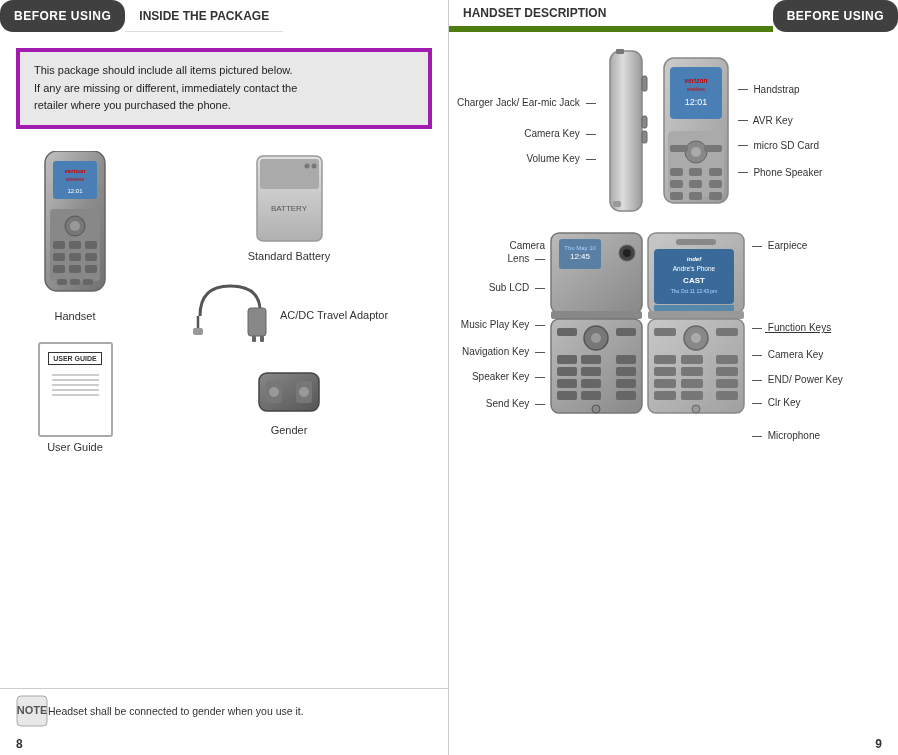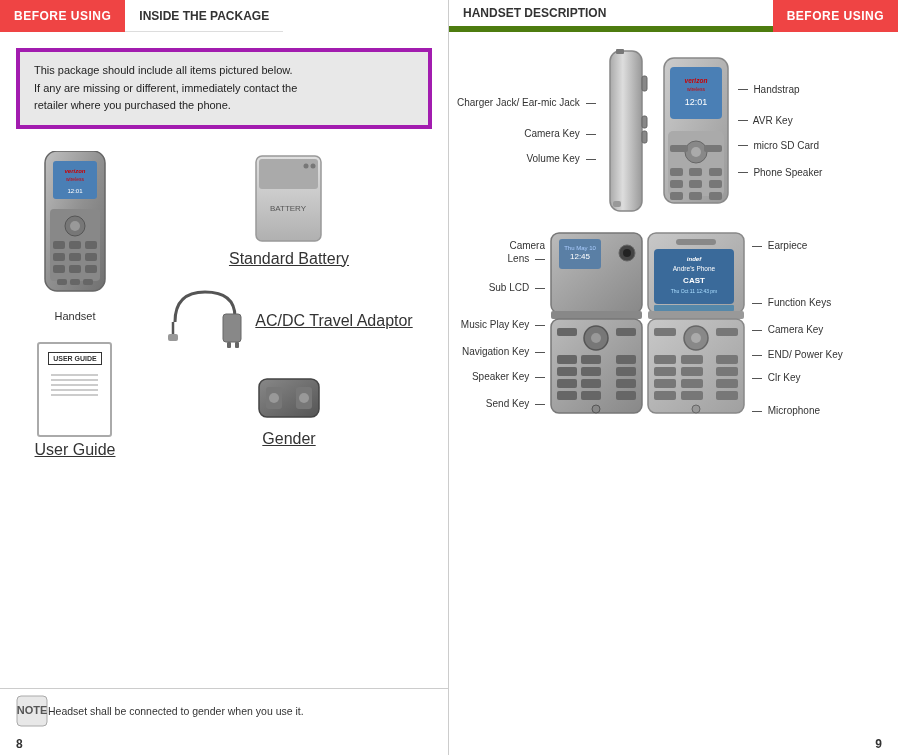--- a/index.html
+++ b/index.html
@@ -29,28 +29,29 @@
     }
 
     
     .header-bar {
       display: flex;
       align-items: stretch;
       height: 32px;
     }
 
     .header-red {
-      background: #ef4444;
+      background: #404040;
       color: white;
       font-weight: bold;
       font-size: 12px;
       padding: 0 14px;
       display: flex;
       align-items: center;
       letter-spacing: 0.5px;
+      border-radius: 13px;
     }
 
     .header-white {
       background: #fff;
       color: #333;
       font-weight: bold;
       font-size: 12px;
       padding: 0 14px;
       display: flex;
       align-items: center;
@@ -125,24 +126,23 @@
     .userguide-device .ug-label {
       font-size: 7px;
       font-weight: bold;
       color: #333;
       text-align: center;
       border: 1px solid #333;
       padding: 2px 4px;
     }
 
     .item-label {
-      font-size: 16px;
+      font-size: 11px;
       color: #333;
       margin-top: 4px;
-      text-decoration: underline;
     }
 
     
     .note-area {
       display: flex;
       align-items: center;
       padding: 6px 16px;
       border-top: 1px solid #ccc;
       margin-top: auto;
       min-height: 36px;
@@ -578,21 +578,21 @@
       <rect x="70" y="160" width="22" height="9" rx="2" fill="#777"></rect>
 
       <circle cx="50" cy="178" r="4" fill="#999" stroke="#666" stroke-width="1"></circle>
     </svg>
 
     <div style="display:flex;flex-direction:column;gap:6px;min-width:88px;padding-left:6px;padding-top:8px;">
       <div class="diag-label-r">
         <span style="display:inline-block;width:10px;height:1px;background:#555;vertical-align:middle;margin-right:3px;"></span>
         <span>Earpiece</span>
       </div>
-      <div class="diag-label-r" style="margin-top:38px;">
+      <div class="diag-label-r" style="margin-top:63px;text-decoration:underline;">
         <span style="display:inline-block;width:10px;height:1px;background:#555;vertical-align:middle;margin-right:3px;"></span>
         <span>Function Keys</span>
       </div>
       <div class="diag-label-r" style="margin-top:8px;">
         <span style="display:inline-block;width:10px;height:1px;background:#555;vertical-align:middle;margin-right:3px;"></span>
         <span>Camera Key</span>
       </div>
       <div class="diag-label-r" style="margin-top:6px;">
         <span style="display:inline-block;width:10px;height:1px;background:#555;vertical-align:middle;margin-right:3px;"></span>
         <span>END/

